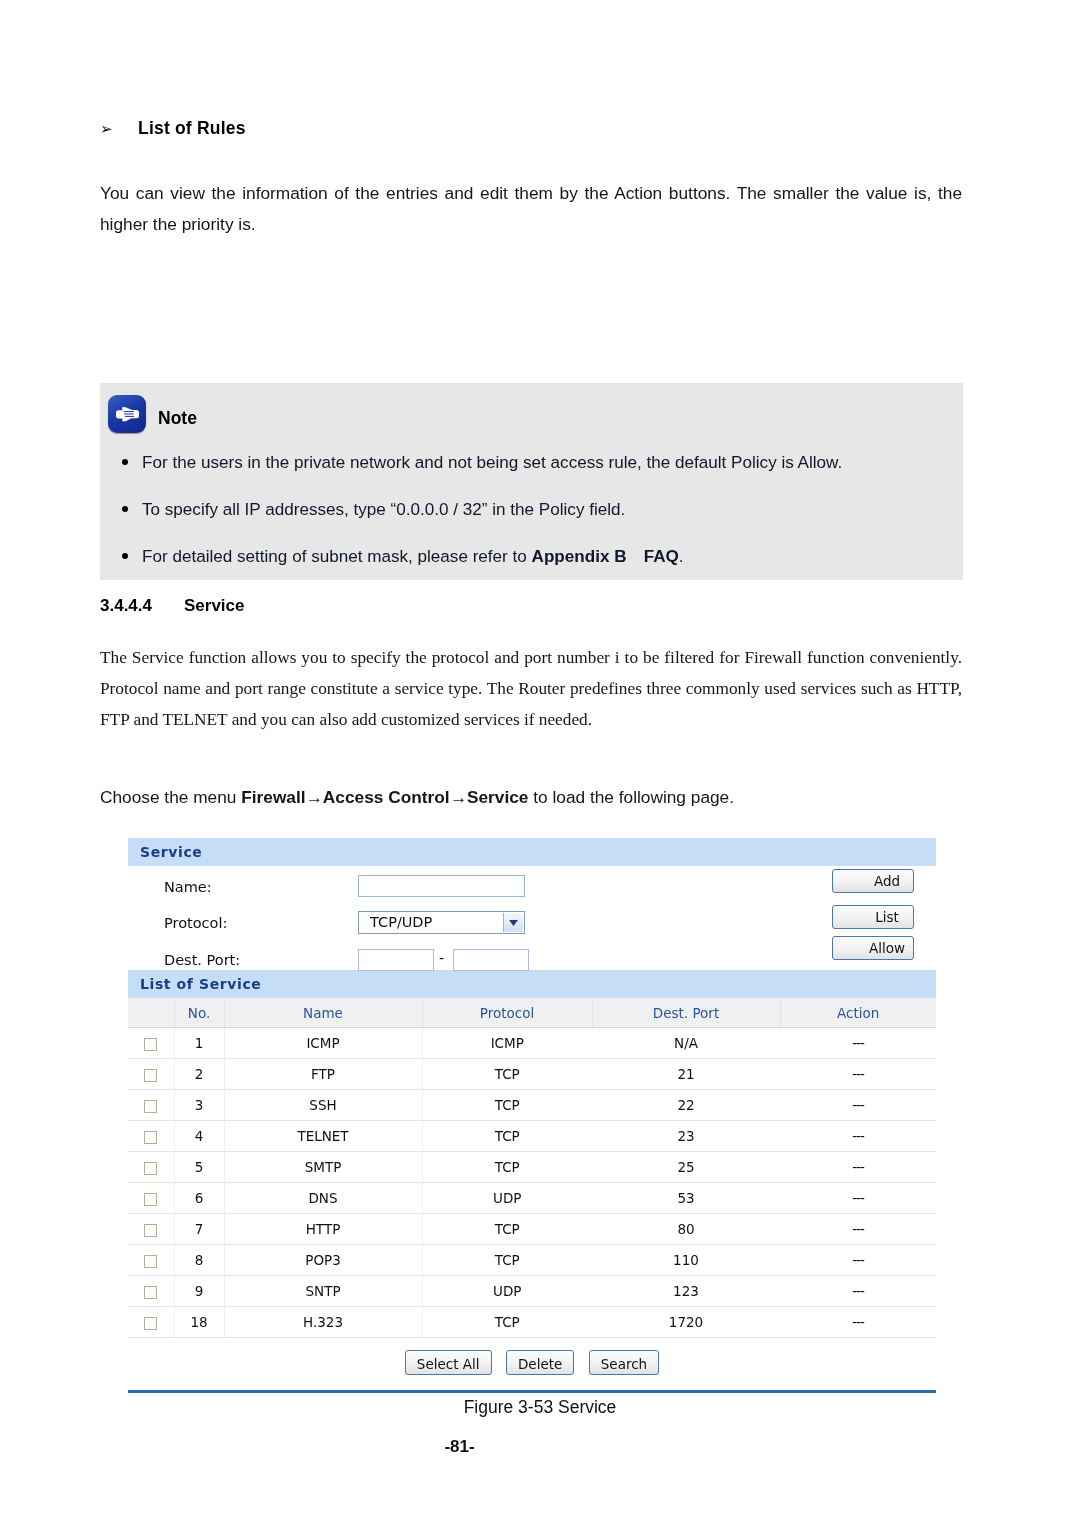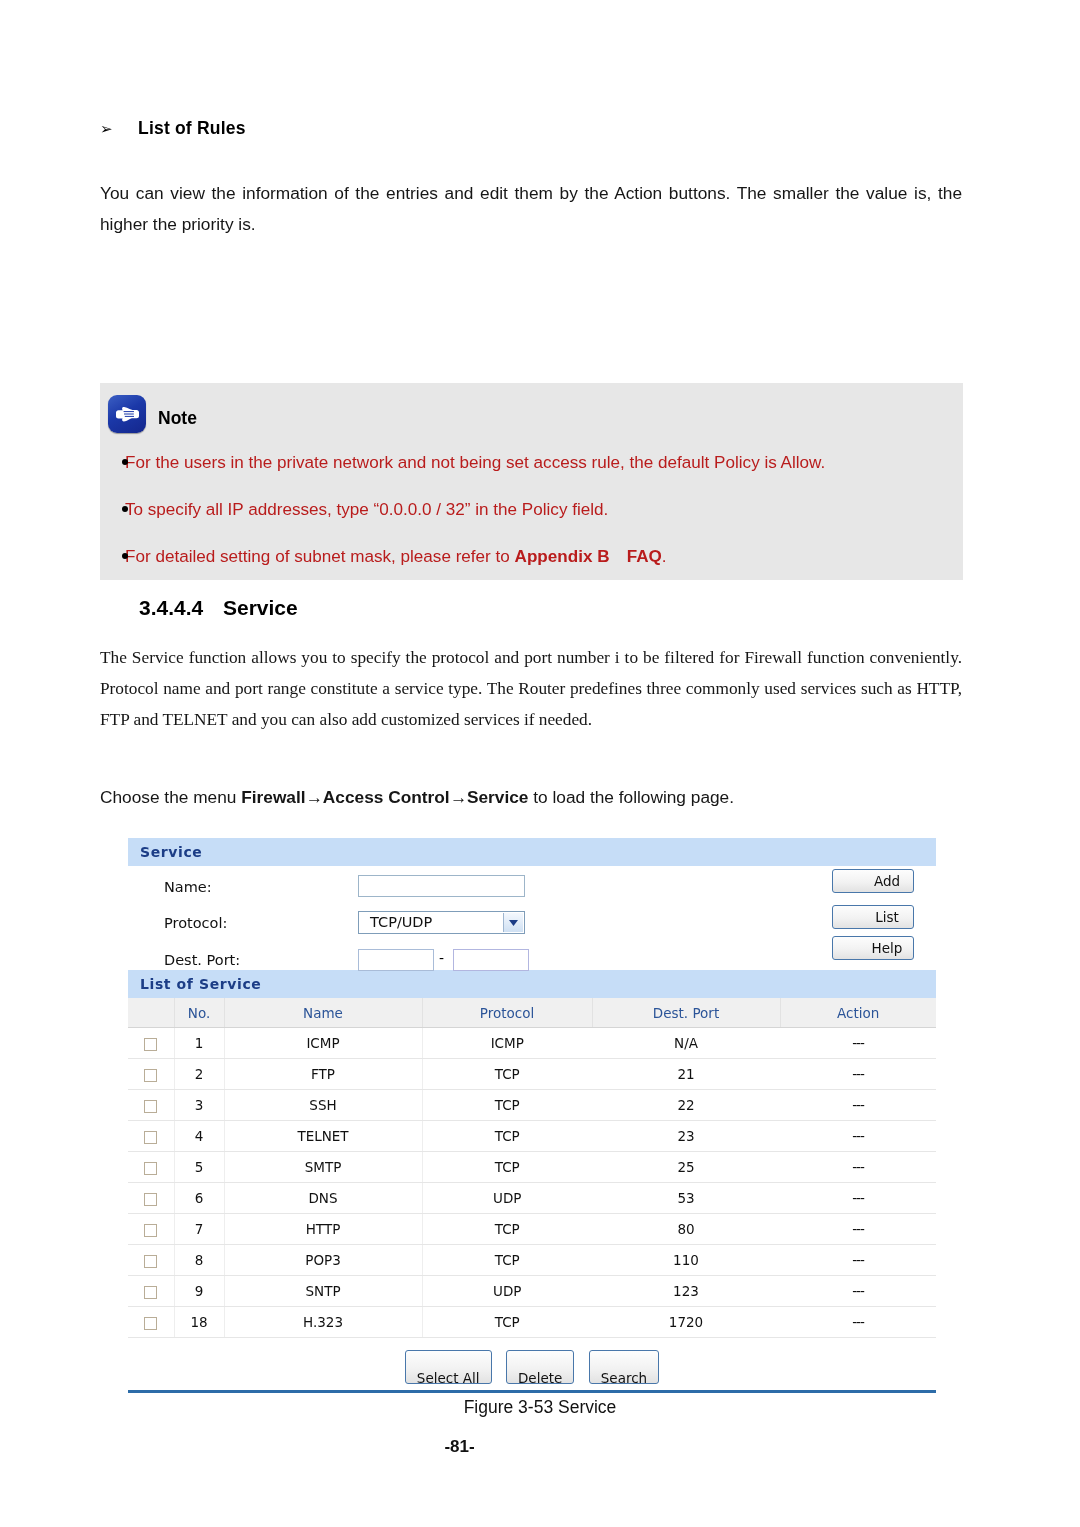--- a/index.html
+++ b/index.html
@@ -81,45 +81,44 @@
     font-weight: bold;
   }
   .note-list {
     position: absolute;
     left: 0;
     top: 68px;
     width: 863px;
   }
   .note-item {
     position: relative;
-    padding-left: 25px;
+    padding-left: 42px;
     font-size: 17.1px;
     line-height: 24px;
     margin-bottom: 23px;
-    color: #b91c1c;
+    color: #0f172a;
   }
   .note-item .dot {
     position: absolute;
     left: 22px;
     top: 8px;
     width: 6px;
     height: 6px;
     border-radius: 50%;
     background: #000;
   }
   .note-item b { font-weight: bold; }
 
   
   .sec-heading {
     position: absolute;
     left: 100px;
     top: 596px;
-    font-size: 21px;
+    font-size: 17px;
     font-weight: bold;
-    margin-left: 39px;
   }
   .sec-heading .num { display: inline-block; width: 84px; }
 
   .para.p3 { top: 642px; font-family: Liberation Serif, serif; }
   .para.p4 { top: 783px; line-height: 28px; }
   .para b { font-weight: bold; }
 
   
   .ui-panel {
     position: absolute;
@@ -267,21 +266,21 @@
     position: relative;
     height: 50px;
     text-align: center;
     background: #fff;
   }
   .table-actions .btn {
     display: inline-block;
     height: 25px;
     line-height: 23px;
     margin: 12px 5px 0 5px;
-    padding: 16px 11px;
+    padding: 2px 11px;
   }
   .panel-rule {
     height: 3px;
     background: #2d6ca8;
     margin-top: 2px;
   }
 
   
   .caption {
     position: absolute;
@@ -368,21 +367,21 @@
 
       <div class="form-row r3">
         <span class="form-label">Dest. Port:</span>
         <input class="tf port-a" type="text" value="" style="">
         <span class="dash">-</span>
         <input class="tf port-b" type="text" value="" style="">
       </div>
 
       <div class="btn side-btn b1">Add</div>
       <div class="btn side-btn b2">List</div>
-      <div class="btn side-btn b3">Help</div>
+      <div class="btn side-btn b3">Allow</div>
     </div>
 
     <div class="panel-bar">List of Service</div>
 
     <table class="svc">
       <colgroup>
         <col style="width:46px">
           <col style="width:50px">
           <col style="width:198px">
         <col style="width:170px">

